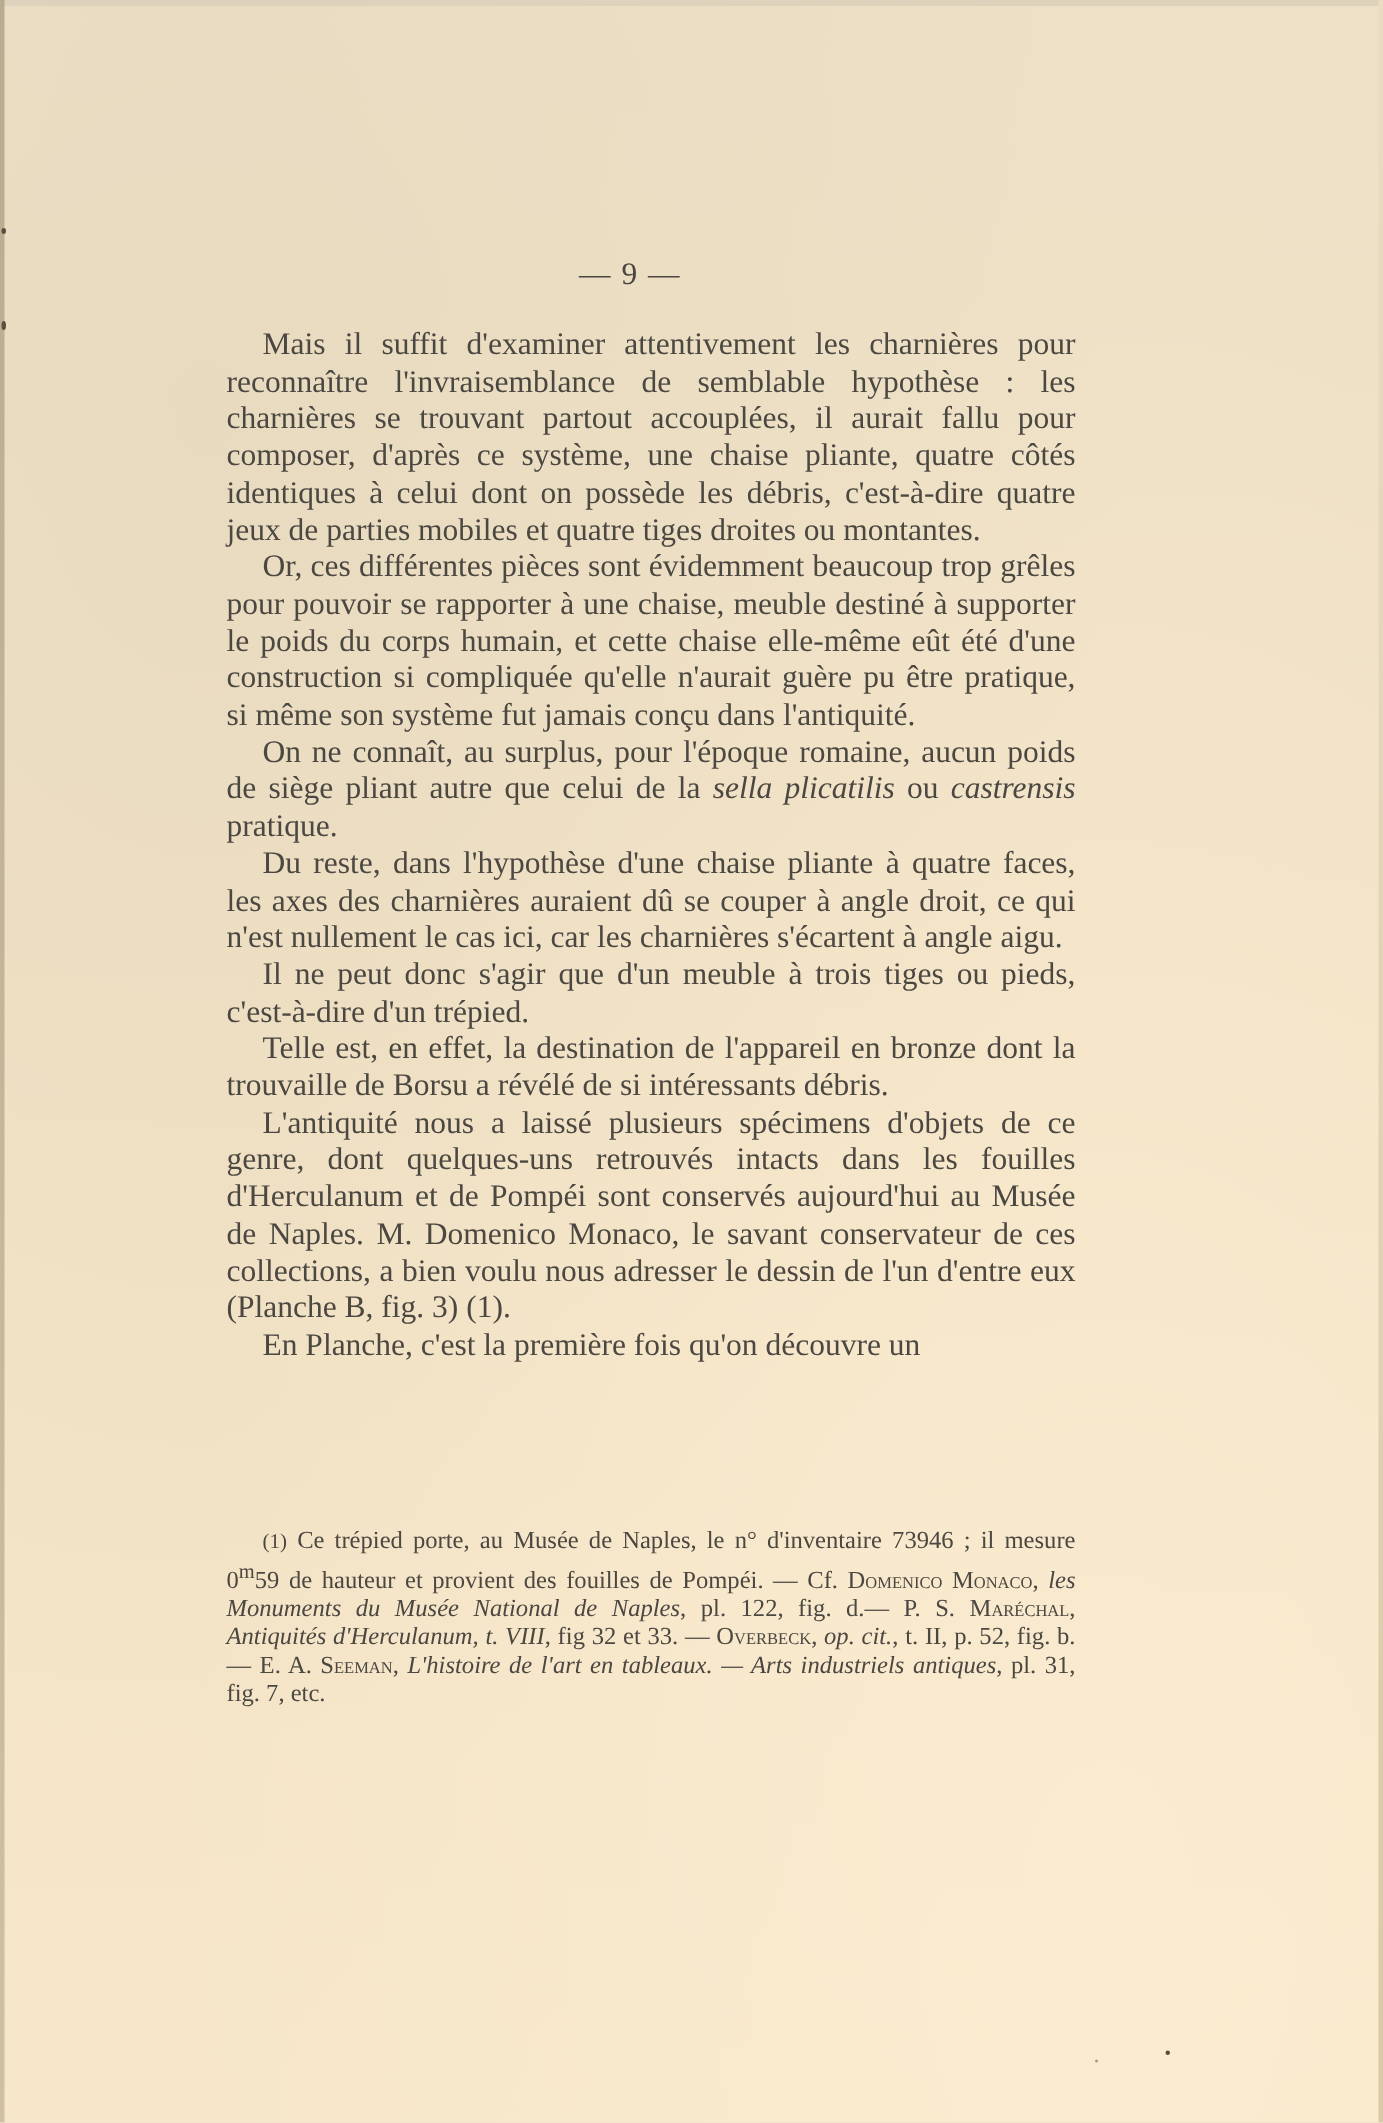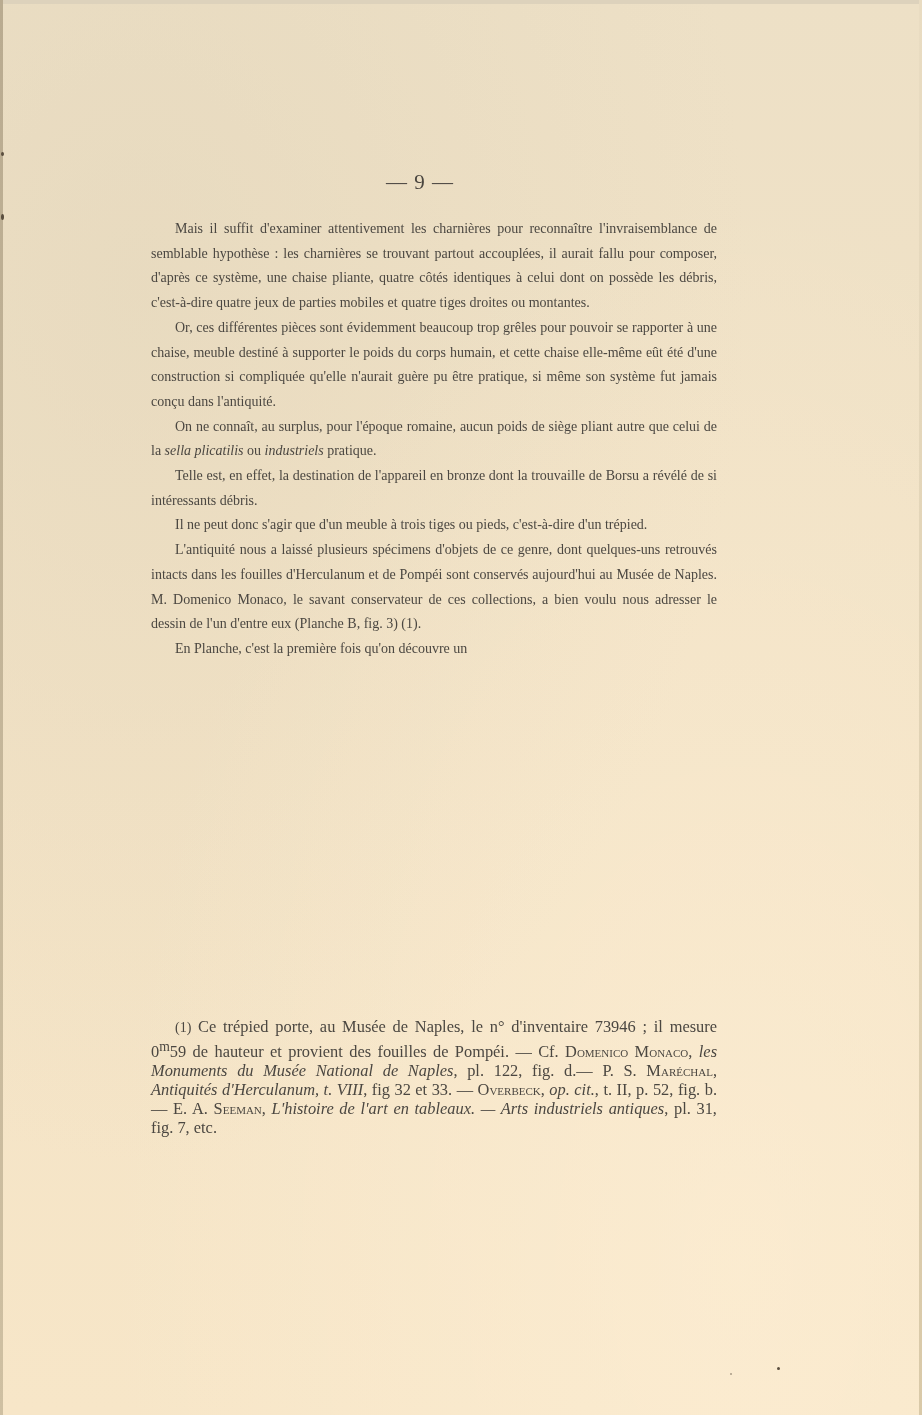--- a/index.html
+++ b/index.html
@@ -50,21 +50,21 @@
       text-align: center;
       font-size: 21px;
       letter-spacing: 1px;
       color: #4a4640;
     }
     .body-text {
       position: absolute;
       left: 151px;
       top: 217px;
       width: 566px;
-      font-size: 14px;
+      font-size: 21px;
       line-height: 24.7px;
       text-align: justify;
       color: #4b4741;
     }
     .para {
       margin: 0;
       text-indent: 24px;
     }
     .para.first-para {
       text-indent: 24px;
@@ -104,23 +104,24 @@
 <div class="page">
   <div class="top-edge"></div>
   <div class="left-edge"></div>
   <div class="right-edge"></div>
 
   <div class="page-number">— 9 —</div>
 
   <div class="body-text">
     <p class="para first-para">Mais il suffit d'examiner attentivement les charnières pour reconnaître l'invraisemblance de semblable hypothèse : les charnières se trouvant partout accouplées, il aurait fallu pour composer, d'après ce système, une chaise pliante, quatre côtés identiques à celui dont on possède les débris, c'est-à-dire quatre jeux de parties mobiles et quatre tiges droites ou montantes.</p>
     <p class="para">Or, ces différentes pièces sont évidemment beaucoup trop grêles pour pouvoir se rapporter à une chaise, meuble destiné à supporter le poids du corps humain, et cette chaise elle-même eût été d'une construction si compliquée qu'elle n'aurait guère pu être pratique, si même son système fut jamais conçu dans l'antiquité.</p>
-    <p class="para"><span>On ne connaît, au surplus, pour l'époque romaine, aucun poids de siège pliant autre que celui de la </span><em>sella plicatilis</em><span> ou </span><em>industriels</em><span> pratique.</span></p>
+    <p class="para"><span>On ne connaît, au surplus, pour l'époque romaine, aucun poids de siège pliant autre que celui de la </span><em>sella plicatilis</em><span> ou </span><em>castrensis</em><span> pratique.</span></p>
+    <p class="para">Du reste, dans l'hypothèse d'une chaise pliante à quatre faces, les axes des charnières auraient dû se couper à angle droit, ce qui n'est nullement le cas ici, car les charnières s'écartent à angle aigu.</p>
+    <p class="para">Il ne peut donc s'agir que d'un meuble à trois tiges ou pieds, c'est-à-dire d'un trépied.</p>
     <p class="para">Telle est, en effet, la destination de l'appareil en bronze dont la trouvaille de Borsu a révélé de si intéressants débris.</p>
-    <p class="para">Il ne peut donc s'agir que d'un meuble à trois tiges ou pieds, c'est-à-dire d'un trépied.</p>
     <p class="para">L'antiquité nous a laissé plusieurs spécimens d'objets de ce genre, dont quelques-uns retrouvés intacts dans les fouilles d'Herculanum et de Pompéi sont conservés aujourd'hui au Musée de Naples. M. Domenico Monaco, le savant conservateur de ces collections, a bien voulu nous adresser le dessin de l'un d'entre eux (Planche B, fig. 3) (1).</p>
     <p class="para">En Planche, c'est la première fois qu'on découvre un</p>
   </div>
 
   <div class="footnotes">
     <p class="footnote"><span class="fn-marker">(1)</span><span> Ce trépied porte, au Musée de Naples, le n° d'inventaire 73946 ; il mesure 0</span><sup>m</sup><span>59 de hauteur et provient des fouilles de Pompéi. — Cf. </span><span class="sc">Domenico Monaco</span><span>, </span><em>les Monuments du Musée National de Naples</em><span>, pl. 122, fig. d.— P. S. </span><span class="sc">Maréchal</span><span>, </span><em>Antiquités d'Herculanum, t. VIII</em><span>, fig 32 et 33. — </span><span class="sc">Overbeck</span><span>, </span><em>op. cit.</em><span>, t. II, p. 52, fig. b. — E. A. </span><span class="sc">Seeman</span><span>, </span><em>L'histoire de l'art en tableaux. — Arts industriels antiques</em><span>, pl. 31, fig. 7, etc.</span></p>
   </div>
 
   <div class="speck" style="left:1px;top:152px;width:3px;height:4px;"></div>
   <div class="speck" style="left:1px;top:214px;width:3px;height:6px;"></div>

